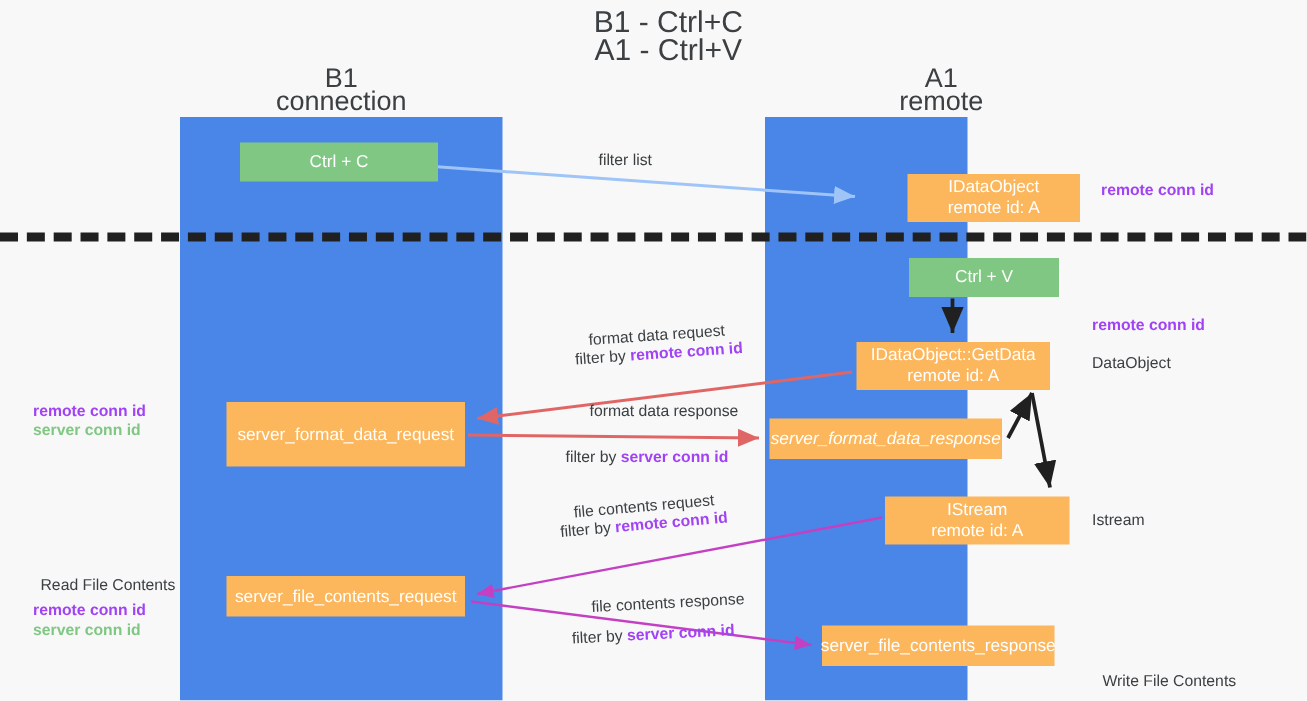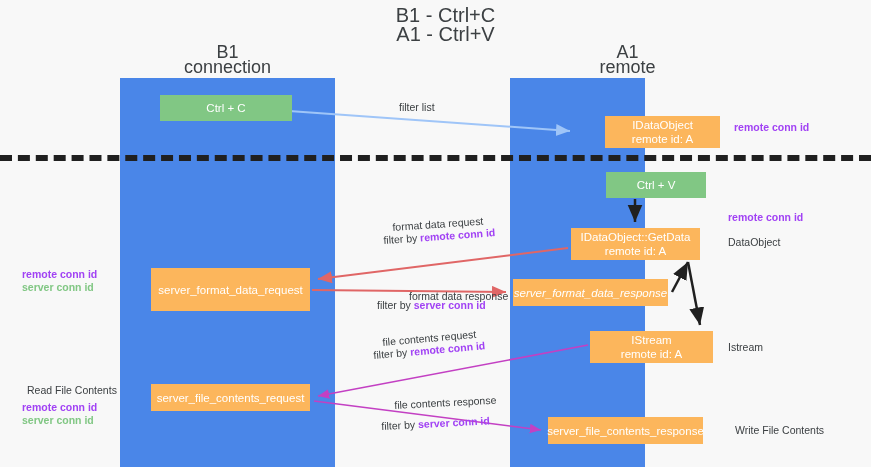--- a/index.html
+++ b/index.html
@@ -64,29 +64,29 @@
   
   .lbl{position:absolute;font-size:10.5px;line-height:13px;color:#3c4043;white-space:nowrap;}
   .purple{color:#a142f4;font-weight:bold;}
   .green-t{color:#81c784;font-weight:bold;}
 
   #lbl-formatlist{left:399px;top:101px;}
   #lbl-remote1{left:734px;top:121px;}
   #lbl-remote2{left:728px;top:211px;}
   #lbl-dataobject{left:728px;top:236px;}
   #lbl-istream-side{left:728px;top:341px;}
-  #lbl-write{left:735px;top:424px;}
+  #lbl-write{left:735px;top:448px;}
   #lbl-read{left:27px;top:384px;}
   #lbl-left-ids{left:22px;top:268px;line-height:13px;}
   #lbl-left-ids2{left:22px;top:401px;line-height:13px;}
 
   .rot{transform-origin:left top;}
   #lbl-fdreq{left:392px;top:221px;transform:rotate(-4deg);}
   #lbl-fdreq2{left:383px;top:234px;transform:rotate(-4deg);}
-  #lbl-fdresp{left:393px;top:290px;margin-left:16px;}
+  #lbl-fdresp{left:393px;top:268px;}
   #lbl-fdresp2{left:377px;top:299px;}
   #lbl-fcreq{left:382px;top:336px;transform:rotate(-5deg);}
   #lbl-fcreq2{left:373px;top:349px;transform:rotate(-5deg);}
   #lbl-fcresp{left:394px;top:399px;transform:rotate(-3deg);}
   #lbl-fcresp2{left:381px;top:420px;transform:rotate(-3deg);}
 </style>
 </head>
 <body>
 
 <div id="stage">

